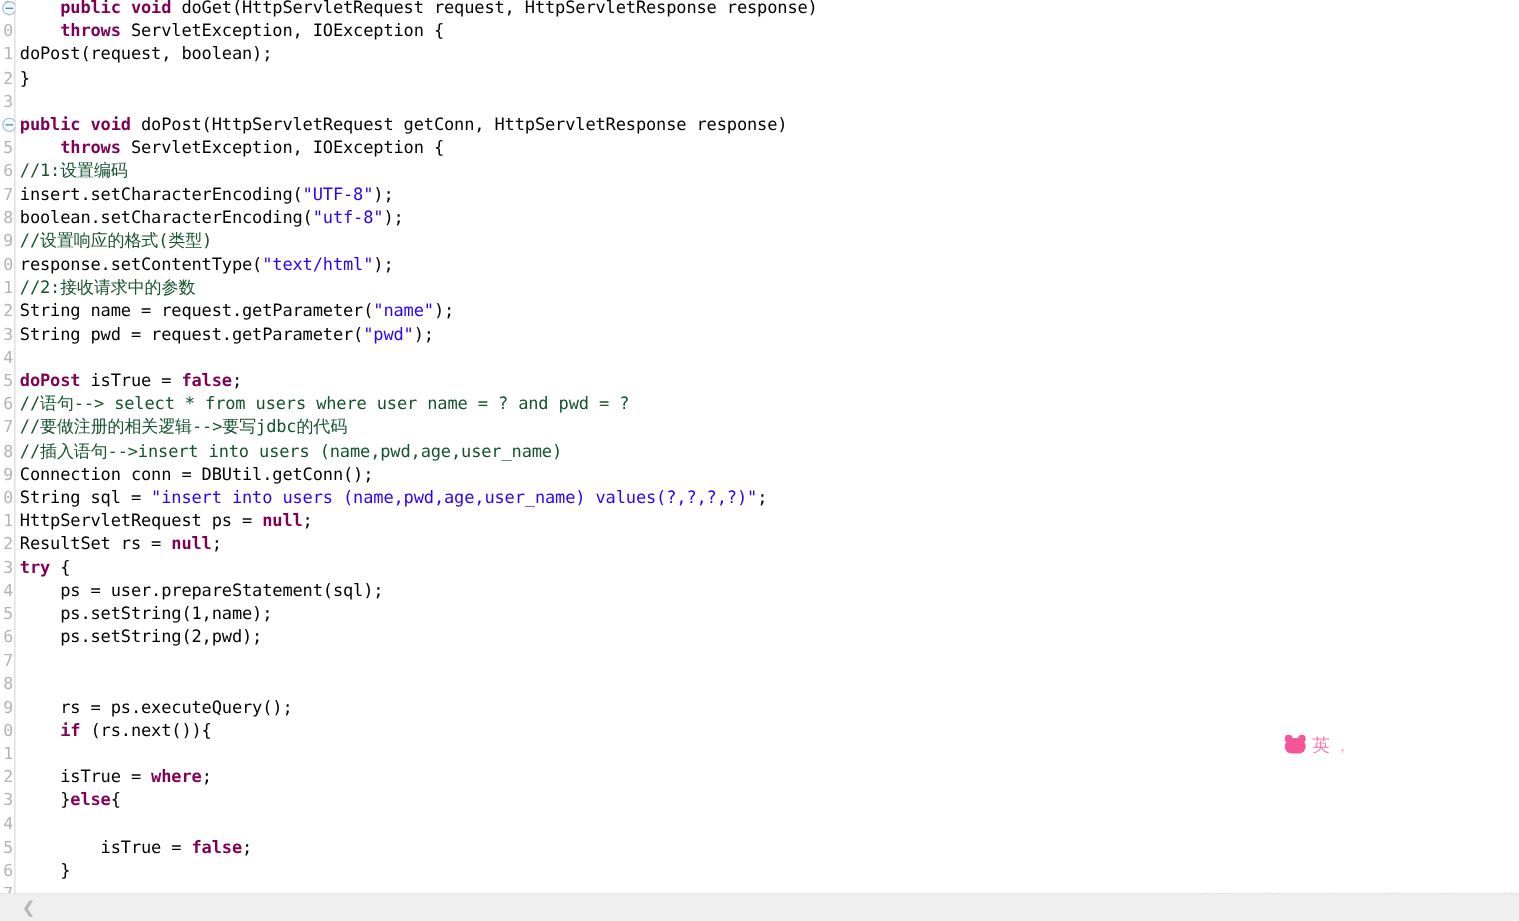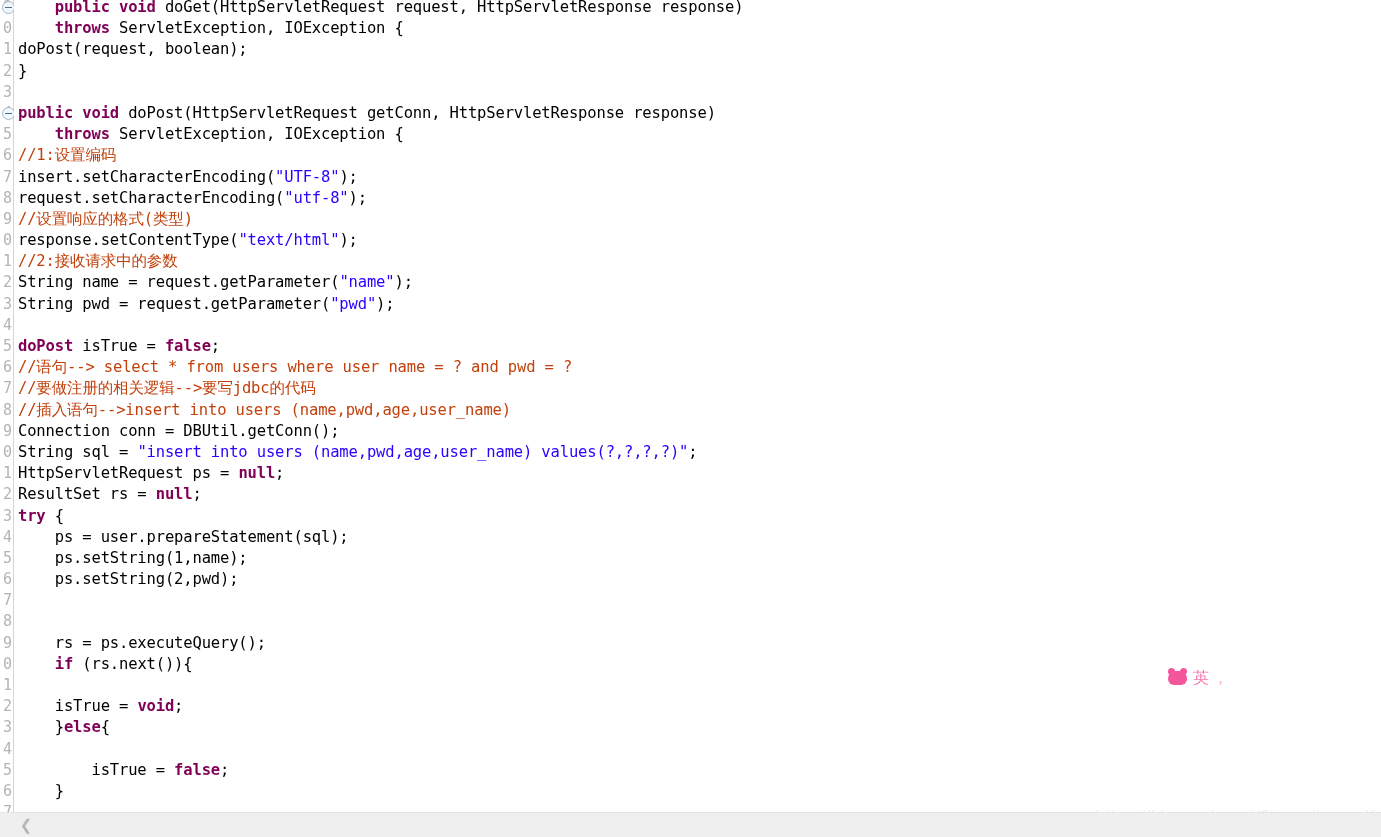--- a/index.html
+++ b/index.html
@@ -87,21 +87,21 @@
     font-size: 15.5px;
     font-family: "DejaVu Sans Mono", "Liberation Mono", monospace;
     color: #000000;
     white-space: pre;
     letter-spacing: -0.15px;
   }
 
   
   .kw   { color: #7f0055; font-weight: bold; }
   .str  { color: #2a00ff; }
-  .cmt  { color: #c2410c; }
+  .cmt  { color: #14532d; }
   .plain{ color: #000000; }
 
   
   #ime {
     position: absolute;
     left: 1168px;
     top: 670px;
     display: flex;
     align-items: center;
     gap: 6px;
@@ -185,21 +185,21 @@
   <div class="code-rows" id="code-rows">
       <div class="row"><div class="gutter">9<span class="fold"></span></div><div class="code"><span class="plain">    </span><span class="kw">public void</span><span class="plain"> doGet(HttpServletRequest request, HttpServletResponse response)</span></div></div>
       <div class="row"><div class="gutter">0</div><div class="code"><span class="plain">    </span><span class="kw">throws</span><span class="plain"> ServletException, IOException {</span></div></div>
       <div class="row"><div class="gutter">1</div><div class="code"><span class="plain">doPost(request, boolean);</span></div></div>
       <div class="row"><div class="gutter">2</div><div class="code"><span class="plain">}</span></div></div>
       <div class="row"><div class="gutter">3</div><div class="code"><span class="plain"></span></div></div>
       <div class="row"><div class="gutter">4<span class="fold"></span></div><div class="code"><span class="kw">public void</span><span class="plain"> doPost(HttpServletRequest getConn, HttpServletResponse response)</span></div></div>
       <div class="row"><div class="gutter">5</div><div class="code"><span class="plain">    </span><span class="kw">throws</span><span class="plain"> ServletException, IOException {</span></div></div>
       <div class="row"><div class="gutter">6</div><div class="code"><span class="cmt">//1:设置编码</span></div></div>
       <div class="row"><div class="gutter">7</div><div class="code"><span class="plain">insert.setCharacterEncoding(</span><span class="str">"UTF-8"</span><span class="plain">);</span></div></div>
-      <div class="row"><div class="gutter">8</div><div class="code"><span class="plain">request.setCharacterEncoding(</span><span class="str">"utf-8"</span><span class="plain">);</span></div></div>
+      <div class="row"><div class="gutter">8</div><div class="code"><span class="plain">boolean.setCharacterEncoding(</span><span class="str">"utf-8"</span><span class="plain">);</span></div></div>
       <div class="row"><div class="gutter">9</div><div class="code"><span class="cmt">//设置响应的格式(类型)</span></div></div>
       <div class="row"><div class="gutter">0</div><div class="code"><span class="plain">response.setContentType(</span><span class="str">"text/html"</span><span class="plain">);</span></div></div>
       <div class="row"><div class="gutter">1</div><div class="code"><span class="cmt">//2:接收请求中的参数</span></div></div>
       <div class="row"><div class="gutter">2</div><div class="code"><span class="plain">String name = request.getParameter(</span><span class="str">"name"</span><span class="plain">);</span></div></div>
       <div class="row"><div class="gutter">3</div><div class="code"><span class="plain">String pwd = request.getParameter(</span><span class="str">"pwd"</span><span class="plain">);</span></div></div>
       <div class="row"><div class="gutter">4</div><div class="code"><span class="plain"></span></div></div>
       <div class="row"><div class="gutter">5</div><div class="code"><span class="kw">doPost</span><span class="plain"> isTrue = </span><span class="kw">false</span><span class="plain">;</span></div></div>
       <div class="row"><div class="gutter">6</div><div class="code"><span class="cmt">//语句--&gt; select * from users where user name = ? and pwd = ?</span></div></div>
       <div class="row"><div class="gutter">7</div><div class="code"><span class="cmt">//要做注册的相关逻辑--&gt;要写jdbc的代码</span></div></div>
       <div class="row"><div class="gutter">8</div><div class="code"><span class="cmt">//插入语句--&gt;insert into users (name,pwd,age,user_name)</span></div></div>
@@ -209,21 +209,21 @@
       <div class="row"><div class="gutter">2</div><div class="code"><span class="plain">ResultSet rs = </span><span class="kw">null</span><span class="plain">;</span></div></div>
       <div class="row"><div class="gutter">3</div><div class="code"><span class="kw">try</span><span class="plain"> {</span></div></div>
       <div class="row"><div class="gutter">4</div><div class="code"><span class="plain">    ps = user.prepareStatement(sql);</span></div></div>
       <div class="row"><div class="gutter">5</div><div class="code"><span class="plain">    ps.setString(1,name);</span></div></div>
       <div class="row"><div class="gutter">6</div><div class="code"><span class="plain">    ps.setString(2,pwd);</span></div></div>
       <div class="row"><div class="gutter">7</div><div class="code"><span class="plain"></span></div></div>
       <div class="row"><div class="gutter">8</div><div class="code"><span class="plain"></span></div></div>
       <div class="row"><div class="gutter">9</div><div class="code"><span class="plain">    rs = ps.executeQuery();</span></div></div>
       <div class="row"><div class="gutter">0</div><div class="code"><span class="plain">    </span><span class="kw">if</span><span class="plain"> (rs.next()){</span></div></div>
       <div class="row"><div class="gutter">1</div><div class="code"><span class="plain"></span></div></div>
-      <div class="row"><div class="gutter">2</div><div class="code"><span class="plain">    isTrue = </span><span class="kw">void</span><span class="plain">;</span></div></div>
+      <div class="row"><div class="gutter">2</div><div class="code"><span class="plain">    isTrue = </span><span class="kw">where</span><span class="plain">;</span></div></div>
       <div class="row"><div class="gutter">3</div><div class="code"><span class="plain">    }</span><span class="kw">else</span><span class="plain">{</span></div></div>
       <div class="row"><div class="gutter">4</div><div class="code"><span class="plain"></span></div></div>
       <div class="row"><div class="gutter">5</div><div class="code"><span class="plain">        isTrue = </span><span class="kw">false</span><span class="plain">;</span></div></div>
       <div class="row"><div class="gutter">6</div><div class="code"><span class="plain">    }</span></div></div>
       <div class="row"><div class="gutter">7</div><div class="code"><span class="plain"></span></div></div>
     </div>
 </div>
 
 <div id="ime">
   <span class="logo"></span>

